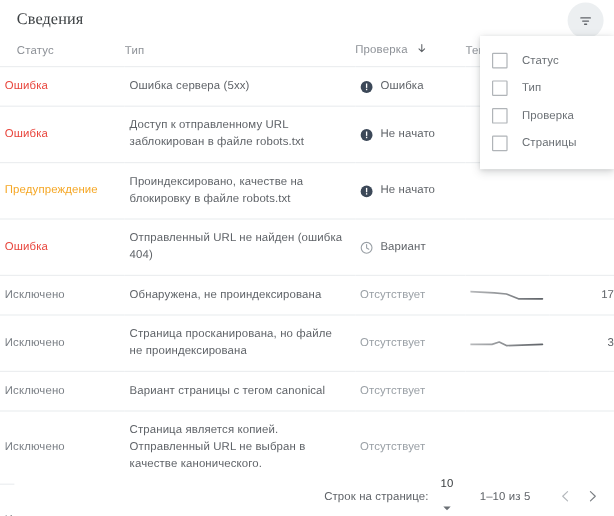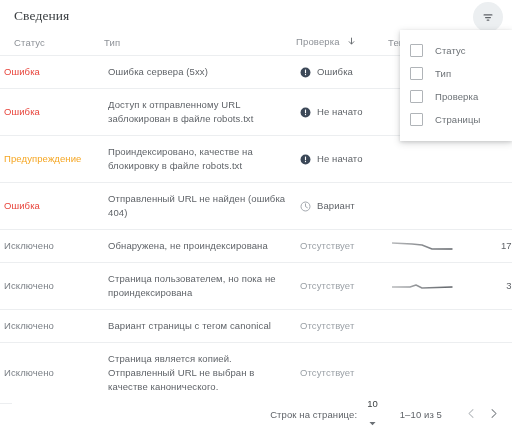--- a/index.html
+++ b/index.html
@@ -347,21 +347,21 @@
                 </linearGradient>
               </defs>
               <polyline points="0,3 20,4 30,5 40,9 60,9" fill="none" stroke="url(#g4)" stroke-width="1.4" stroke-linecap="round" stroke-linejoin="round"></polyline>
             </svg>
           </td>
           <td class="c-pages"><span>174 931</span></td>
         </tr>
         <tr>
           <td class="c-status"><span class="status-muted">Исключено</span></td>
           <td class="c-type">
-            <span class="type-text">Страница пользователем, но пока не проиндексирована</span>
+            <span class="type-text">Страница просканирована, но файле не проиндексирована</span>
           </td>
           <td class="c-check">
             <span class="check-cell">
               <span class="check-label check-none">Отсутствует</span>
             </span>
           </td>
           <td class="c-trend">
             <svg class="spark" width="62" height="13" viewBox="0 0 62 13">
               <defs>
                 <linearGradient id="g5" x1="0" y1="0" x2="1" y2="0">

